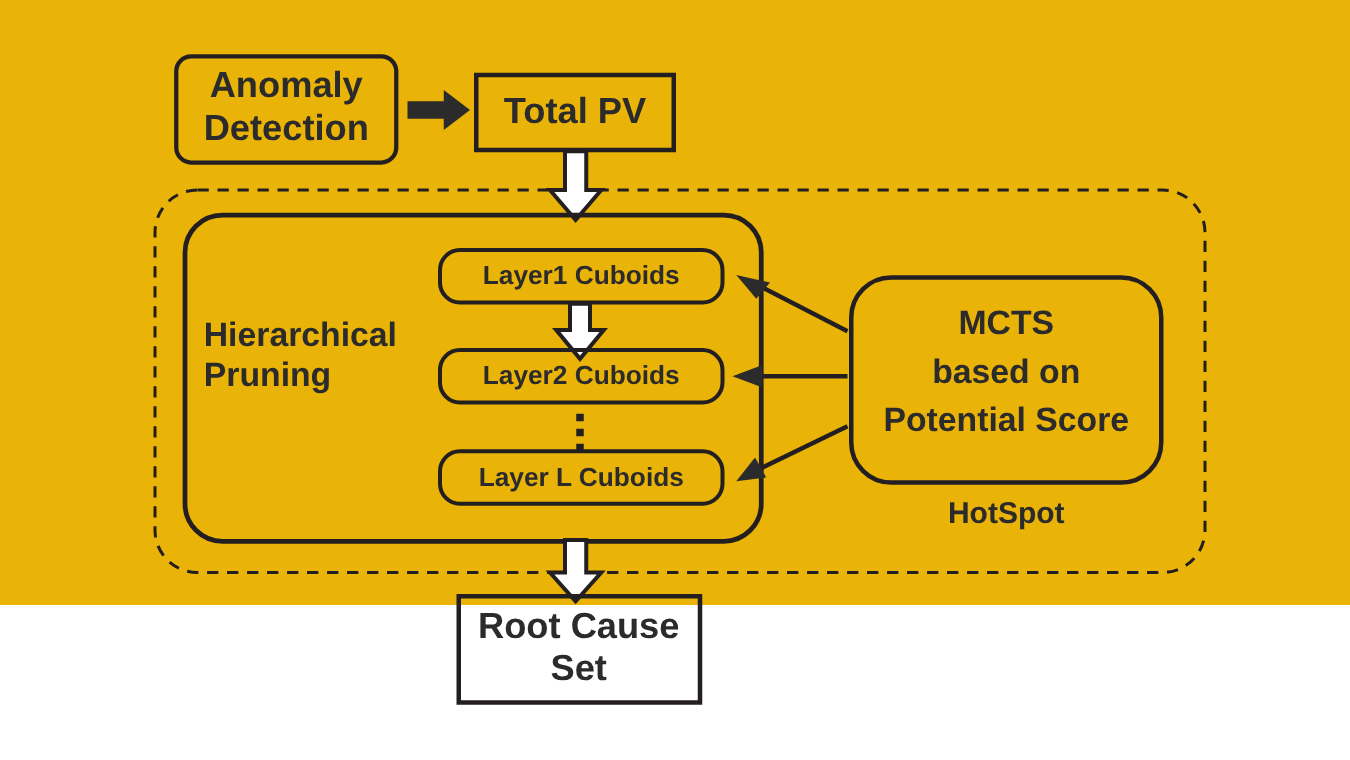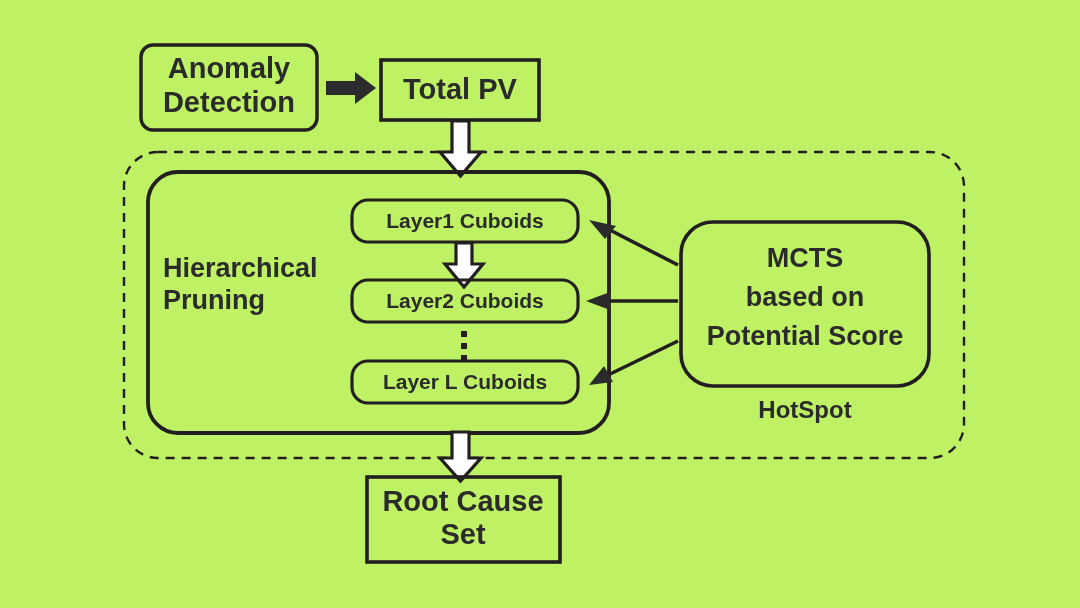--- a/index.html
+++ b/index.html
@@ -9,22 +9,22 @@
   }
   body {
     width: 1080px;
     height: 608px;
     font-family: "Liberation Sans", "DejaVu Sans", sans-serif;
     overflow: hidden;
   }
   #diagram-root {
     position: relative;
     width: 1080px;
-    height: 608px;
-    background: #bef264;
+    height: 484px;
+    background: #eab308;
   }
   svg.diagram {
     display: block;
     width: 1080px;
     height: 608px;
   }
   .box-fill { fill: #ffffff; }
   .stroke-solid {
     stroke: #231f20;
     fill: none;

